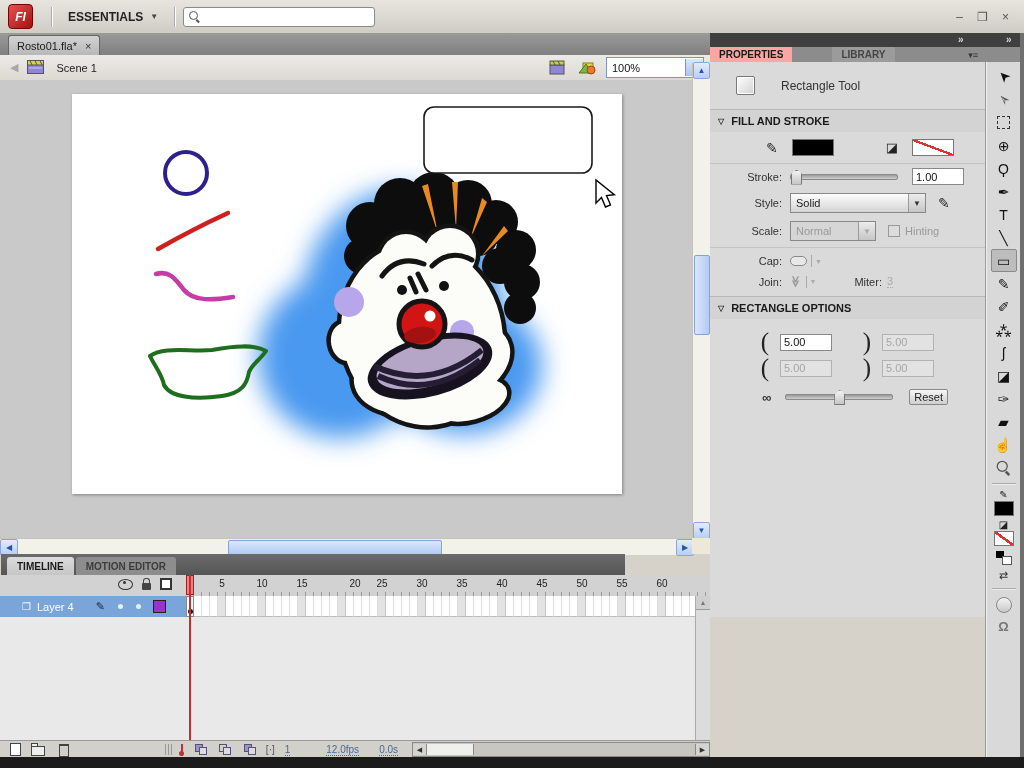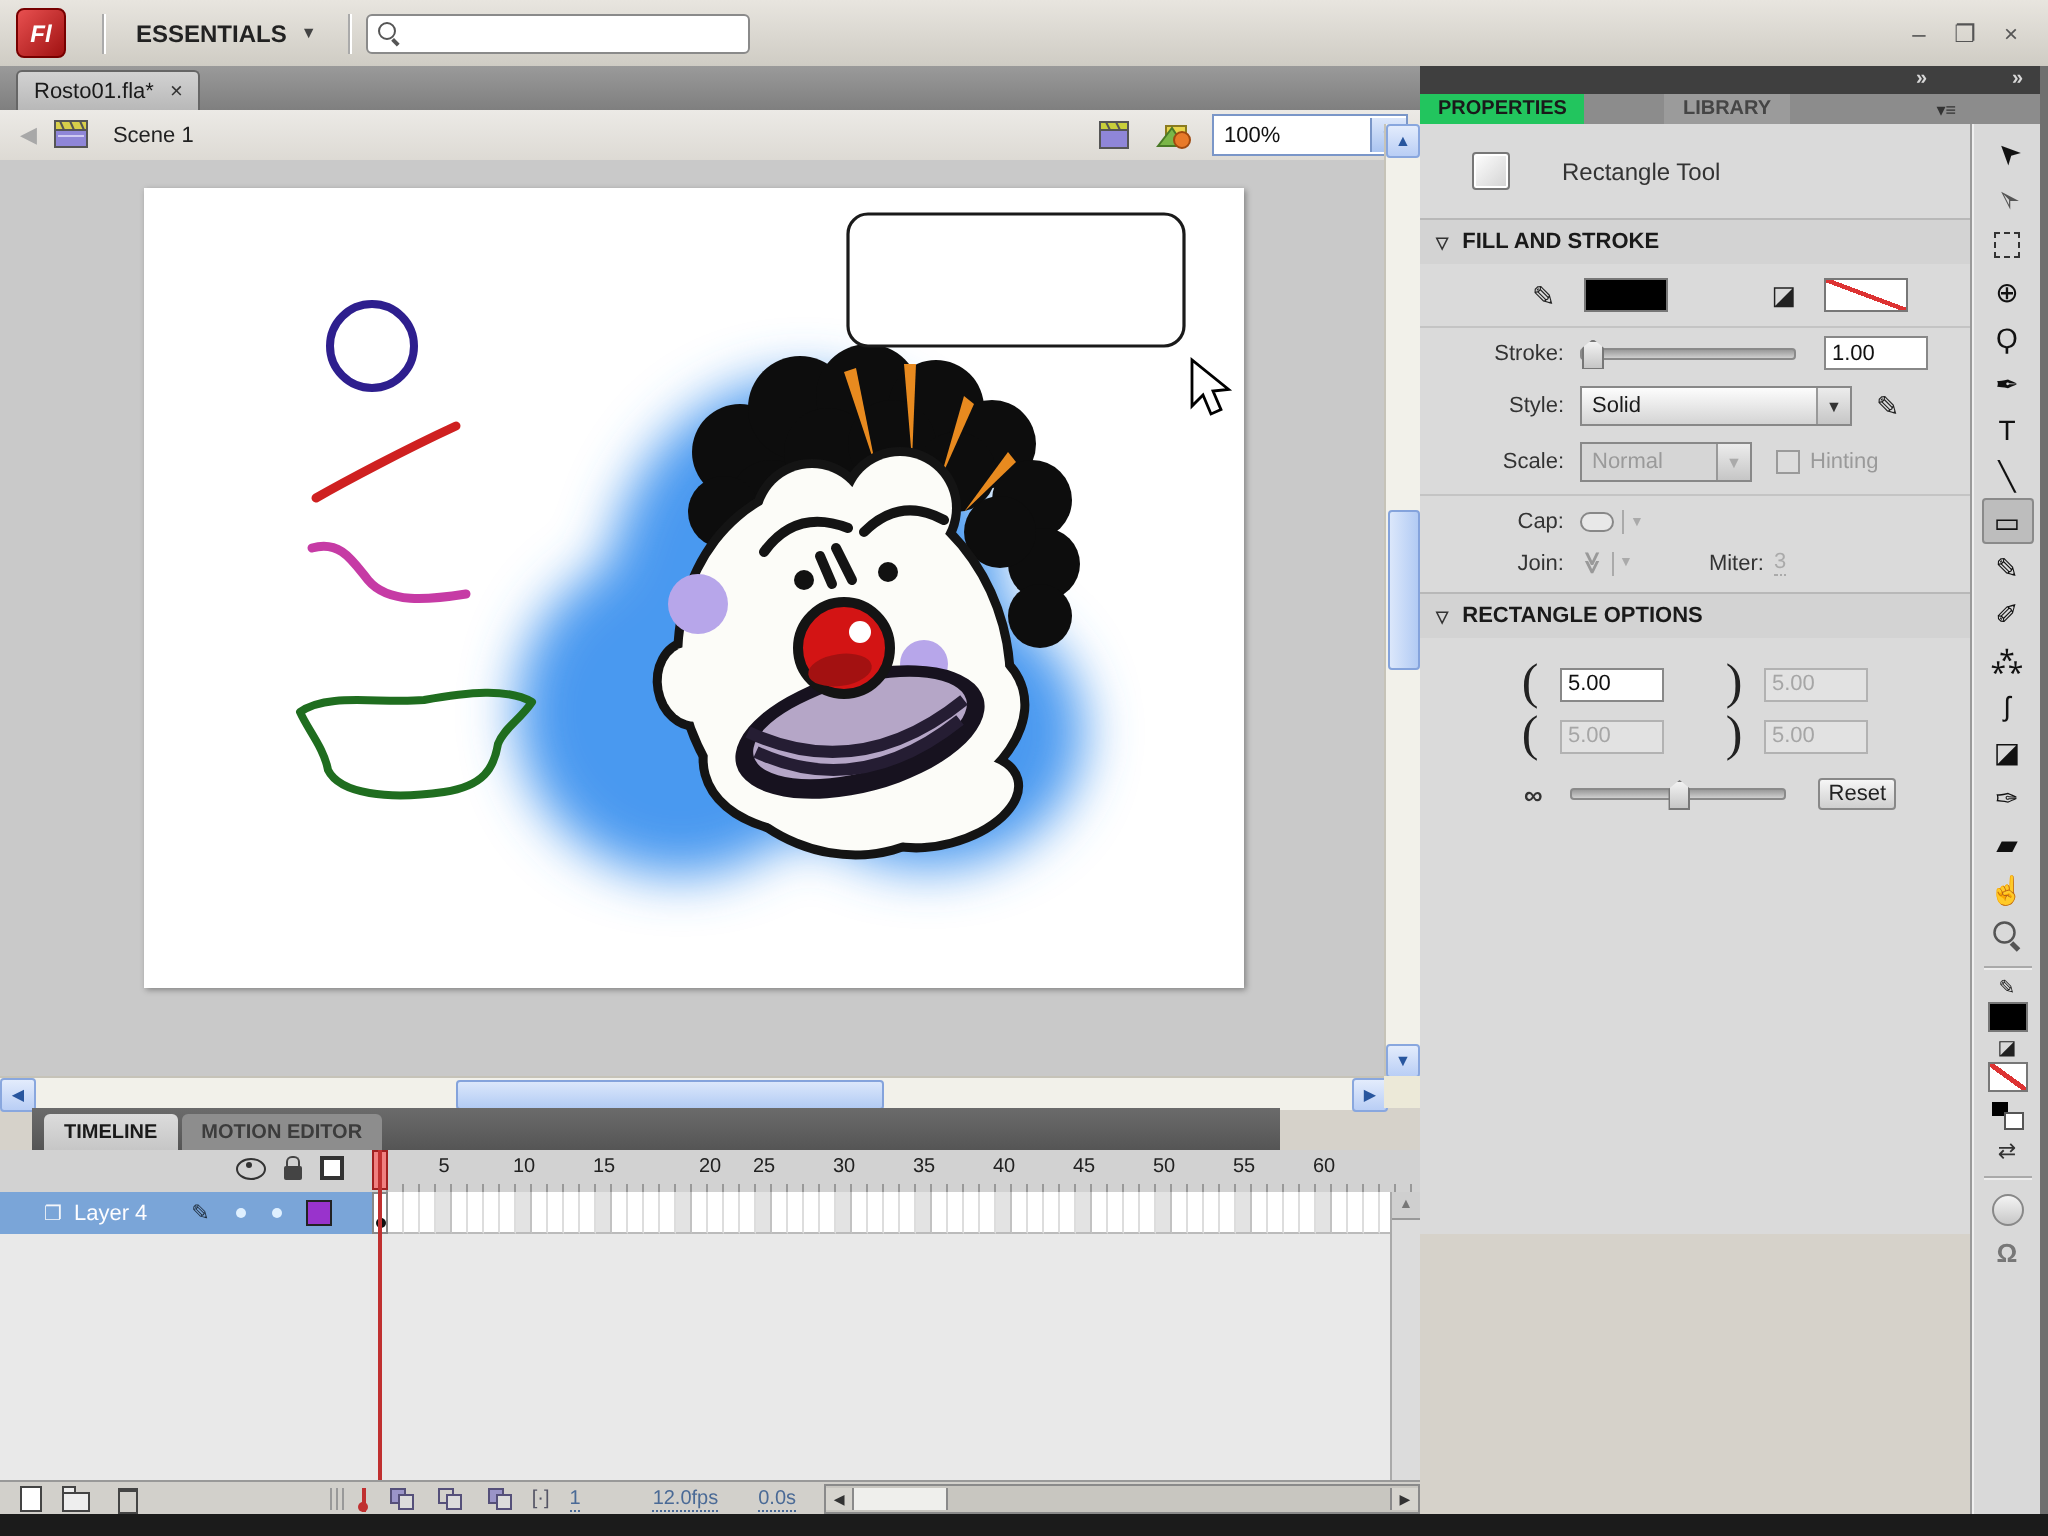--- a/index.html
+++ b/index.html
@@ -66,21 +66,21 @@
           border:1px solid #89a7de;border-radius:2px;color:#28569e;font-size:8px;
           display:flex;align-items:center;justify-content:center;}
   .xp-thumb-h{position:absolute;left:228px;top:1px;width:212px;height:13px;border-radius:2px;
           background:linear-gradient(#dbe7fb,#b2cbf4);border:1px solid #84a3dc;}
   .xp-v{left:692px;top:62px;width:18px;height:476px;background:#f2f1ea;border-left:1px solid #c6c3b8;}
   .xp-thumb-v{position:absolute;left:1px;top:193px;width:14px;height:78px;border-radius:2px;
           background:linear-gradient(90deg,#dbe7fb,#b2cbf4);border:1px solid #84a3dc;}
   .corner{left:692px;top:538px;width:18px;height:16px;background:#ece9d8;}
 
   
-  .tl-tabbar{left:16px;top:554px;width:624px;height:21px;background:linear-gradient(#6b6b6b,#555);
+  .tl-tabbar{left:1px;top:554px;width:624px;height:21px;background:linear-gradient(#6b6b6b,#555);
              display:flex;align-items:flex-end;}
   .tl-tab{height:18px;padding:0 10px;display:flex;align-items:center;font-size:10px;font-weight:bold;}
   .tl-tab.active{background:linear-gradient(#dcdcdc,#c6c6c6);color:#1a1a1a;border-radius:3px 3px 0 0;margin-left:6px;}
   .tl-tab.inactive{background:#8d8d8d;color:#3c3c3c;border-radius:3px 3px 0 0;margin-left:2px;}
   .tl-body{left:0;top:575px;width:710px;height:165px;background:#e9e9e9;overflow:hidden;}
   .tl-header{position:absolute;left:0;top:0;width:710px;height:21px;background:#d2d2d2;
              border-bottom:1px solid #aaa;}
   .tl-hdr-icons{position:absolute;left:118px;top:3px;width:64px;display:flex;gap:9px;align-items:center;}
   .mini-eye{position:relative;width:13px;height:9px;border:1.5px solid #333;border-radius:50%;}
   .mini-eye::after{content:"";position:absolute;left:3.5px;top:1.5px;width:3px;height:3px;
@@ -145,21 +145,21 @@
   .tl-scroll .arr.right{margin-left:auto;border-right:none;border-left:1px solid #8a8a8a;}
   .tl-scroll .thumb{width:46px;height:11px;background:#efefec;border-right:1px solid #8a8a8a;}
 
   .bottom-bar{left:0;top:757px;width:1024px;height:11px;background:#1b1b1b;}
 
   
   .rp-darkhead{left:710px;top:33px;width:314px;height:14px;background:#3f3f3f;}
   .rp-collapse{position:absolute;top:1px;color:#d8d8d8;font-size:10px;font-weight:bold;letter-spacing:-1px;}
   .rp-tabs{left:710px;top:47px;width:314px;height:15px;background:#8c8c8c;display:flex;align-items:flex-end;}
   .rp-tab{height:15px;padding:0 9px;display:flex;align-items:center;font-size:10px;font-weight:bold;}
-  .rp-tab.active{background:#22c55e;color:#1a1a1a;}
+  .rp-tab.active{background:#fca5a5;color:#1a1a1a;}
   .rp-tab.inactive{background:#9b9b9b;color:#454545;margin-left:40px;}
   .rp-menu{margin-left:auto;margin-right:46px;color:#333;font-size:9px;align-self:center;}
   .props{left:710px;top:62px;width:276px;height:555px;background:#dadada;border-right:1px solid #a6a6a6;overflow:hidden;}
   .tool-head{display:flex;align-items:center;gap:26px;padding:14px 0 14px 26px;}
   .rect-ico{width:17px;height:17px;border:1px solid #777;border-radius:2px;
         background:linear-gradient(135deg,#fff,#d2d2d2);box-shadow:inset 0 0 0 1px #fff;}
   .tool-name{font-size:12px;color:#333;}
   .sec-head{display:flex;align-items:center;gap:7px;padding:5px 0 5px 8px;
         border-top:1px solid #b8b8b8;background:#d3d3d3;
         font-weight:bold;font-size:11px;color:#1a1a1a;}

